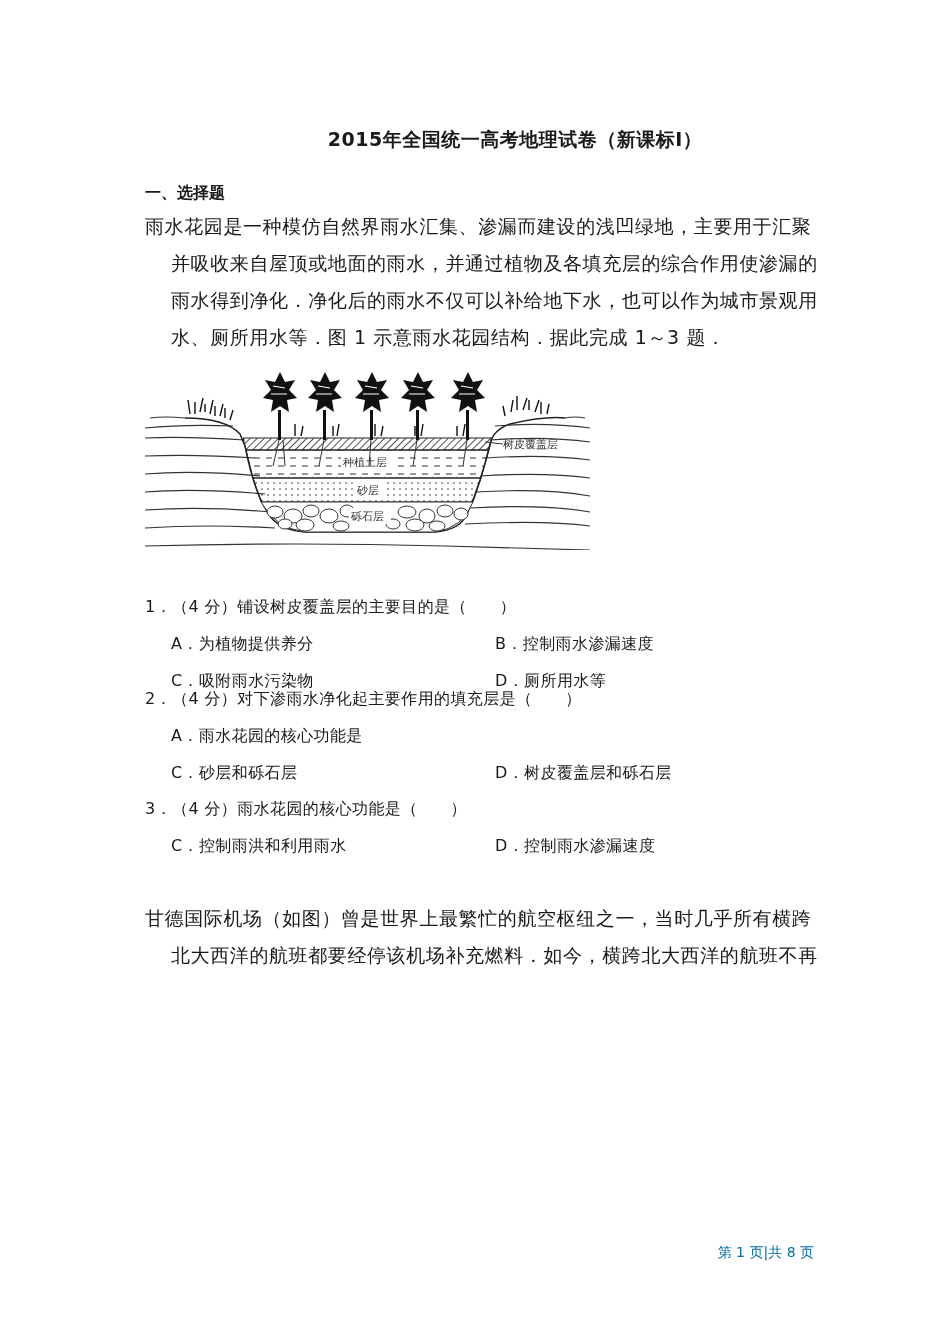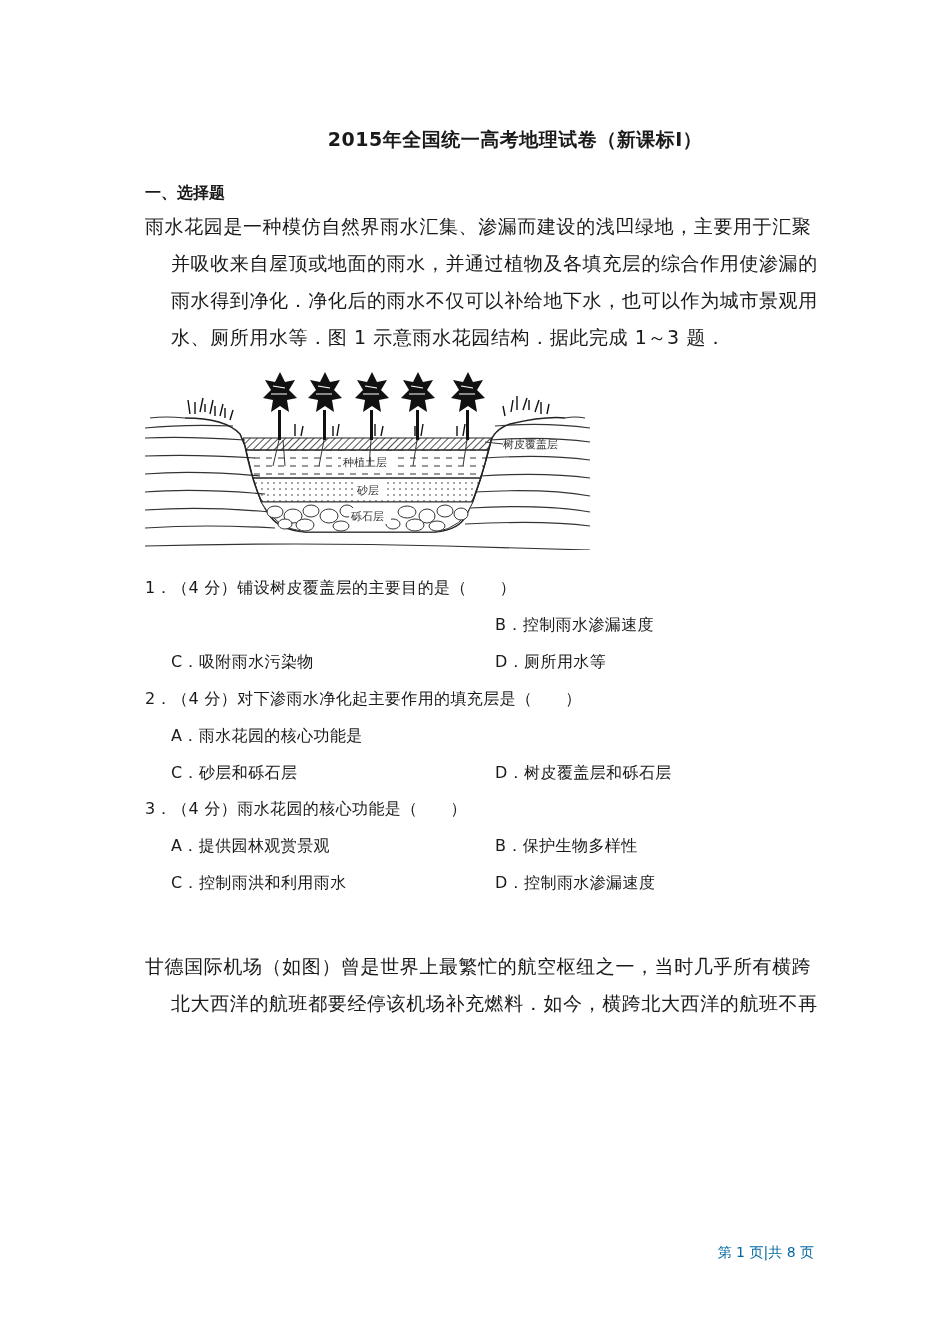--- a/index.html
+++ b/index.html
@@ -149,23 +149,24 @@
     <g stroke="#333" stroke-width="1" fill="none">
       <path d="M134 74 L128 100 M138 74 L140 100"></path>
       <path d="M179 74 L174 100"></path>
       <path d="M226 74 L224 100"></path>
       <path d="M272 74 L268 100"></path>
       <path d="M322 74 L318 100"></path>
     </g>
   </svg>
 </div>
 
-<div class="question" style="top:569px;">
+<div class="question" style="top:588px;">
   <div class="q-stem">1．（4 分）铺设树皮覆盖层的主要目的是（　　）</div>
   <div class="opt-row">
+    <span class="opt left">A．为植物提供养分</span>
     <span class="opt right">B．控制雨水渗漏速度</span>
   </div>
   <div class="opt-row">
     <span class="opt left">C．吸附雨水污染物</span>
     <span class="opt right">D．厕所用水等</span>
   </div>
 </div>
 
 <div class="question" style="top:680px;">
   <div class="q-stem">2．（4 分）对下渗雨水净化起主要作用的填充层是（　　）</div>
@@ -174,27 +175,23 @@
   </div>
   <div class="opt-row">
     <span class="opt left">C．砂层和砾石层</span>
     <span class="opt right">D．树皮覆盖层和砾石层</span>
   </div>
 </div>
 
 <div class="question" style="top:790px;">
   <div class="q-stem">3．（4 分）雨水花园的核心功能是（　　）</div>
   <div class="opt-row">
-    <span class="opt left">A．提供园林观赏景观</span>
-    <span class="opt right">B．保护生物多样性</span>
-  </div>
-  <div class="opt-row">
     <span class="opt left">C．控制雨洪和利用雨水</span>
     <span class="opt right">D．控制雨水渗漏速度</span>
   </div>
 </div>
 
-<div class="passage" style="top:948px;">
+<div class="passage" style="top:900px;">
   <div class="line">甘德国际机场（如图）曾是世界上最繁忙的航空枢纽之一，当时几乎所有横跨</div>
   <div class="line indent">北大西洋的航班都要经停该机场补充燃料．如今，横跨北大西洋的航班不再</div>
 </div>
 
 <div class="footer">第 1 页|共 8 页</div>
 
 </body></html>

